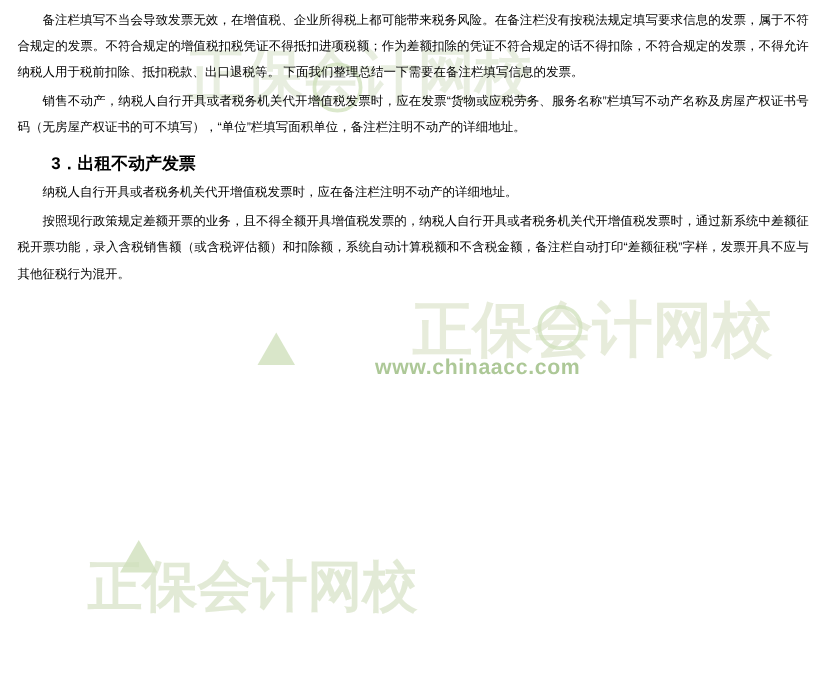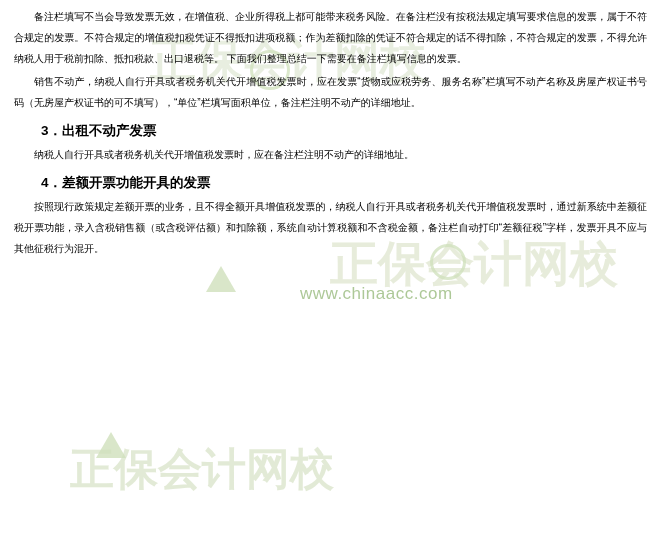--- a/index.html
+++ b/index.html
@@ -36,21 +36,21 @@
   .wm-big-2 { left: 330px; top: 232px; font-size: 48px; color: #e0e6cf; opacity: .75; }
   .wm-big-3 { left: 70px;  top: 440px; font-size: 44px; color: #d7e2c6; opacity: .7; }
   .wm-url {
     position: absolute;
     left: 300px; top: 284px;
     font-size: 17px;
     color: #9fbf86;
     opacity: .85;
     letter-spacing: .5px;
     font-family: "Liberation Sans", sans-serif;
-    font-weight: normal;
+    font-weight: bold;
   }
   .wm-tri {
     position: absolute;
     width: 0; height: 0;
     border-left: 15px solid transparent;
     border-right: 15px solid transparent;
     border-bottom: 26px solid #cfe0bb;
     opacity: .8;
   }
   .wm-tri.t1 { left: 206px; top: 266px; }
@@ -110,16 +110,15 @@
 <div class="doc">
 
   <p class="indent">备注栏填写不当会导致发票无效，在增值税、企业所得税上都可能带来税务风险。在备注栏没有按税法规定填写要求信息的发票，属于不符合规定的发票。不符合规定的增值税扣税凭证不得抵扣进项税额；作为差额扣除的凭证不符合规定的话不得扣除，不符合规定的发票，不得允许纳税人用于税前扣除、抵扣税款、出口退税等。 下面我们整理总结一下需要在备注栏填写信息的发票。</p>
 
 
   <p class="indent">销售不动产，纳税人自行开具或者税务机关代开增值税发票时，应在发票“货物或应税劳务、服务名称”栏填写不动产名称及房屋产权证书号码（无房屋产权证书的可不填写），“单位”栏填写面积单位，备注栏注明不动产的详细地址。</p>
 
   <h3 class="heading">3．出租不动产发票</h3>
   <p class="indent">纳税人自行开具或者税务机关代开增值税发票时，应在备注栏注明不动产的详细地址。</p>
 
-  <h3 class="heading">4．差额开票功能开具的发票</h3>
   <p class="indent">按照现行政策规定差额开票的业务，且不得全额开具增值税发票的，纳税人自行开具或者税务机关代开增值税发票时，通过新系统中差额征税开票功能，录入含税销售额（或含税评估额）和扣除额，系统自动计算税额和不含税金额，备注栏自动打印“差额征税”字样，发票开具不应与其他征税行为混开。</p>
 
 </div>
 
 </body></html>

